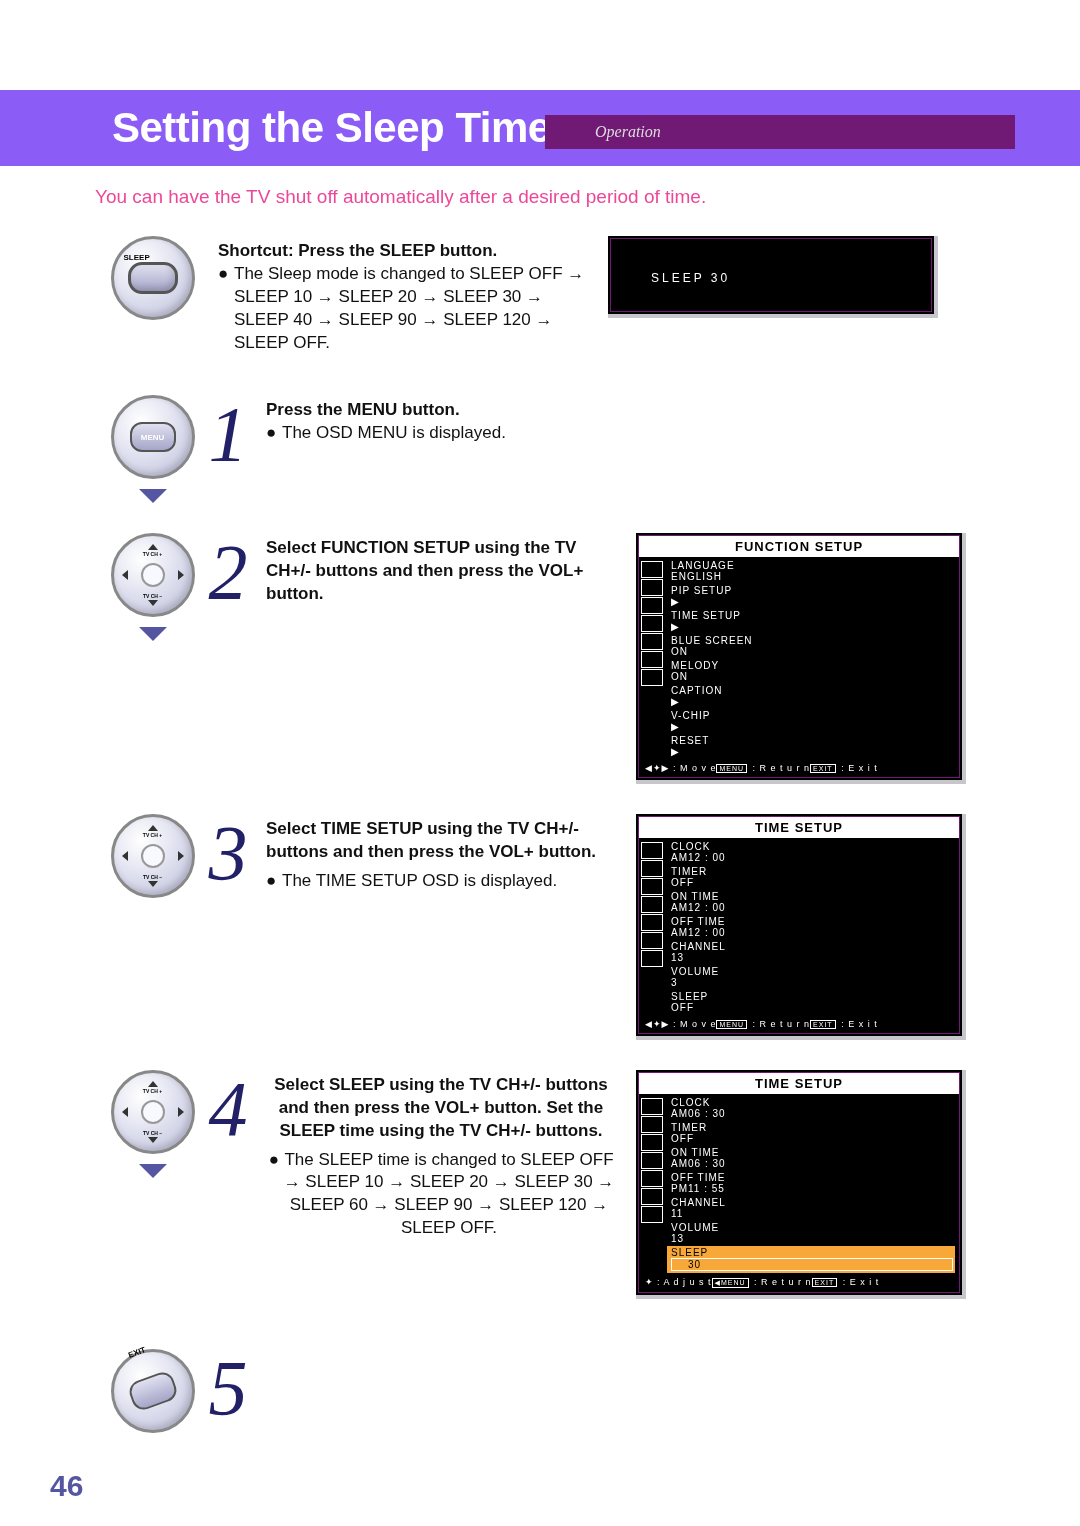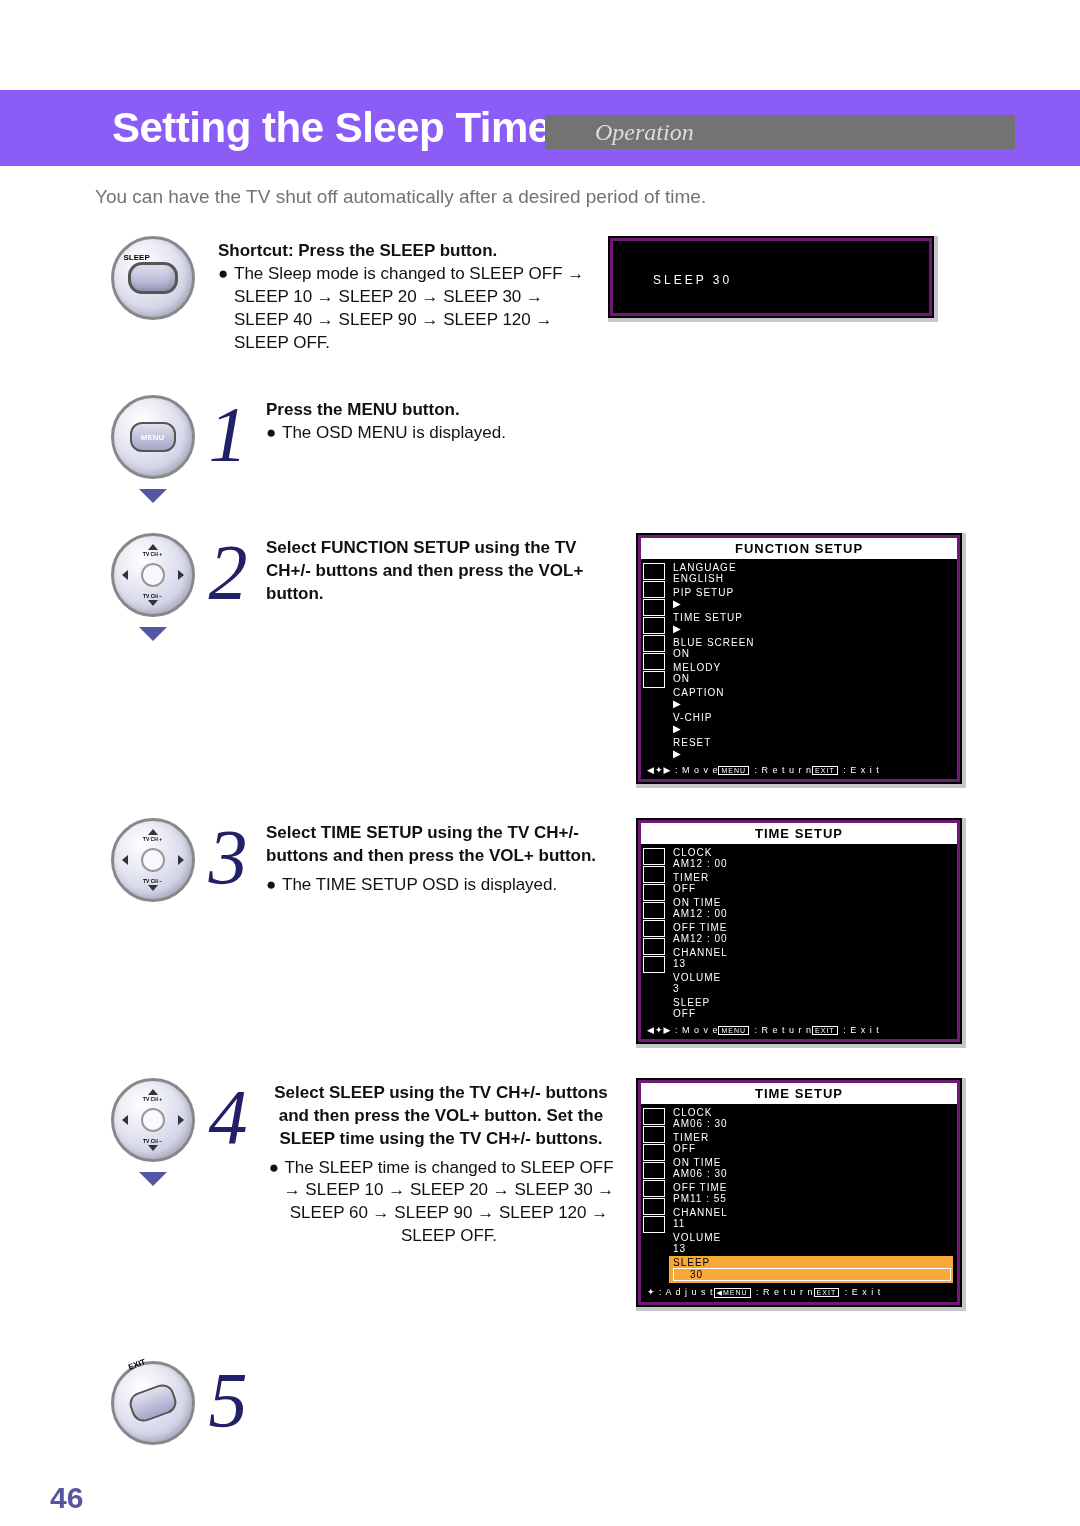--- a/index.html
+++ b/index.html
@@ -13,41 +13,41 @@
     width: 1080px;
     position: relative;
     padding-bottom: 40px;
   }
   .top-tab {
     position: absolute;
     top: 25px;
     right: 65px;
     width: 420px;
     height: 34px;
-    background: #737373;
+    background: #701a75;
     color: #ddd;
     font-style: italic;
     font-family: "Times New Roman", serif;
-    font-size: 24px;
+    font-size: 16px;
     padding-left: 50px;
     line-height: 34px;
   }
   .title-band {
     margin-top: 90px;
     background: #8b5cf6;
     color: #fff;
     padding: 14px 0 14px 112px;
     font-size: 42px;
     font-weight: bold;
     letter-spacing: -0.5px;
   }
   .intro {
     margin: 20px 0 28px 95px;
     font-size: 19px;
-    color: #737373;
+    color: #ec4899;
   }
   .step-row {
     display: flex;
     align-items: flex-start;
     margin-left: 95px;
     margin-bottom: 30px;
   }
   .remote-col {
     width: 115px;
     display: flex;
@@ -166,21 +166,21 @@
     background: #000;
     border-right: 4px solid #c7c7cb;
     border-bottom: 4px solid #c7c7cb;
     padding: 2px 2px;
     color: #fff;
     font-size: 11px;
     letter-spacing: 1.5px;
     font-family: Arial, sans-serif;
   }
   .osd-inner {
-    border: 3px solid #701a75;
+    border: 1px solid #701a75;
     padding: 2px;
     min-height: 68px;
   }
   .osd-sleep-line {
     padding: 30px 0 10px 38px;
     font-size: 12px;
     letter-spacing: 3px;
   }
   .osd-title {
     background: #fff;

